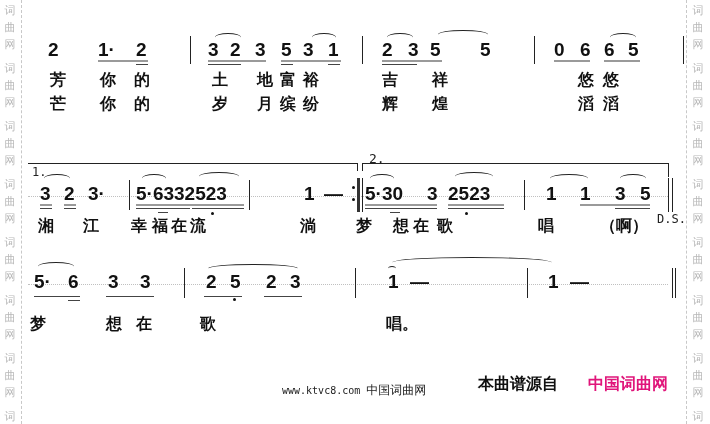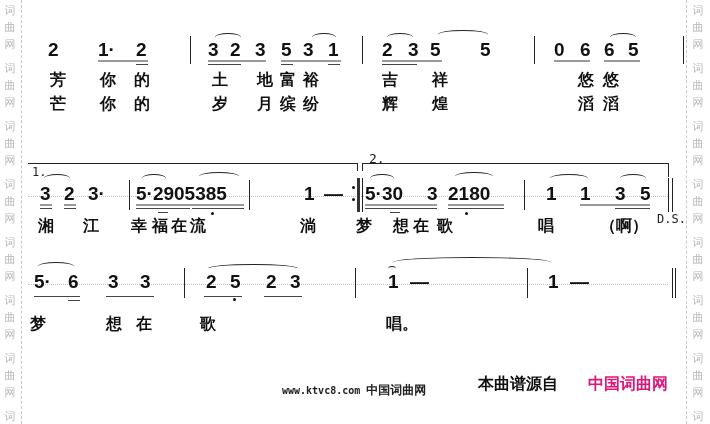--- a/index.html
+++ b/index.html
@@ -15,21 +15,21 @@
   .lyr{position:absolute;font-size:16px;line-height:18px;color:#111;font-weight:bold;}
   .bar{position:absolute;width:1px;background:#222;}
   .bar.thick{width:3px;background:#333;}
   .ul{position:absolute;height:2px;background:#9a9a9a;}
   .ul.dark{background:#444;height:1px;}
   .slur{position:absolute;border-top:1.5px solid #222;border-radius:50% 50% 0 0;height:8px;}
   .dot{position:absolute;width:3px;height:3px;background:#111;border-radius:50%;}
   .dotted{position:absolute;height:0;border-top:1px dotted #c0c0c0;}
   .bracket{position:absolute;border-top:1.5px solid #222;}
   .small{position:absolute;font-family:"DejaVu Sans Mono","Liberation Mono",monospace;font-size:12px;color:#222;}
-  .footer-url{position:absolute;left:282px;top:382px;font-family:"DejaVu Sans Mono","Liberation Mono",monospace;font-size:10px;color:#222;font-weight:bold;}
+  .footer-url{position:absolute;left:282px;top:382px;font-family:"DejaVu Sans Mono","Liberation Mono",monospace;font-size:10px;color:#222;}
   .footer-url .cn{font-family:"DejaVu Sans",sans-serif;font-size:12px;}
   .footer-src{position:absolute;left:478px;top:374px;font-size:16px;font-weight:bold;color:#111;}
   .footer-brand{position:absolute;left:588px;top:374px;font-size:16px;font-weight:bold;}
 </style>
 </head>
 <body>
 
 <div class="wm-col left" id="wmL">
     <div class="wm-group" style="top: 2px;">
       <span>词</span>
@@ -237,26 +237,26 @@
     <div class="lyr" style="left: 257px; top: 95px;">月</div>
     <div class="lyr" style="left: 280px; top: 95px;">缤</div>
     <div class="lyr" style="left: 303px; top: 95px;">纷</div>
     <div class="lyr" style="left: 382px; top: 95px;">辉</div>
     <div class="lyr" style="left: 432px; top: 95px;">煌</div>
     <div class="lyr" style="left: 578px; top: 95px;">滔</div>
     <div class="lyr" style="left: 603px; top: 95px;">滔</div>
     <div class="note" style="left: 40px; top: 184px;">3</div>
     <div class="note" style="left: 64px; top: 184px;">2</div>
     <div class="note" style="left: 88px; top: 184px;">3·</div>
-    <div class="note" style="left: 136px; top: 184px;">5·2905385</div>
+    <div class="note" style="left: 136px; top: 184px;">5·6332523</div>
     <div class="note" style="left: 304px; top: 184px;">1</div>
     <div class="note" style="left: 324px; top: 184px;">—</div>
     <div class="note" style="left: 365px; top: 184px;">5·30</div>
     <div class="note" style="left: 427px; top: 184px;">3</div>
-    <div class="note" style="left: 448px; top: 184px;">2180</div>
+    <div class="note" style="left: 448px; top: 184px;">2523</div>
     <div class="note" style="left: 546px; top: 184px;">1</div>
     <div class="note" style="left: 580px; top: 184px;">1</div>
     <div class="note" style="left: 615px; top: 184px;">3</div>
     <div class="note" style="left: 640px; top: 184px;">5</div>
     <div class="lyr" style="left: 38px; top: 217px;">湘</div>
     <div class="lyr" style="left: 83px; top: 217px;">江</div>
     <div class="lyr" style="left: 131px; top: 217px;">幸</div>
     <div class="lyr" style="left: 152px; top: 217px;">福</div>
     <div class="lyr" style="left: 171px; top: 217px;">在</div>
     <div class="lyr" style="left: 190px; top: 217px;">流</div>

